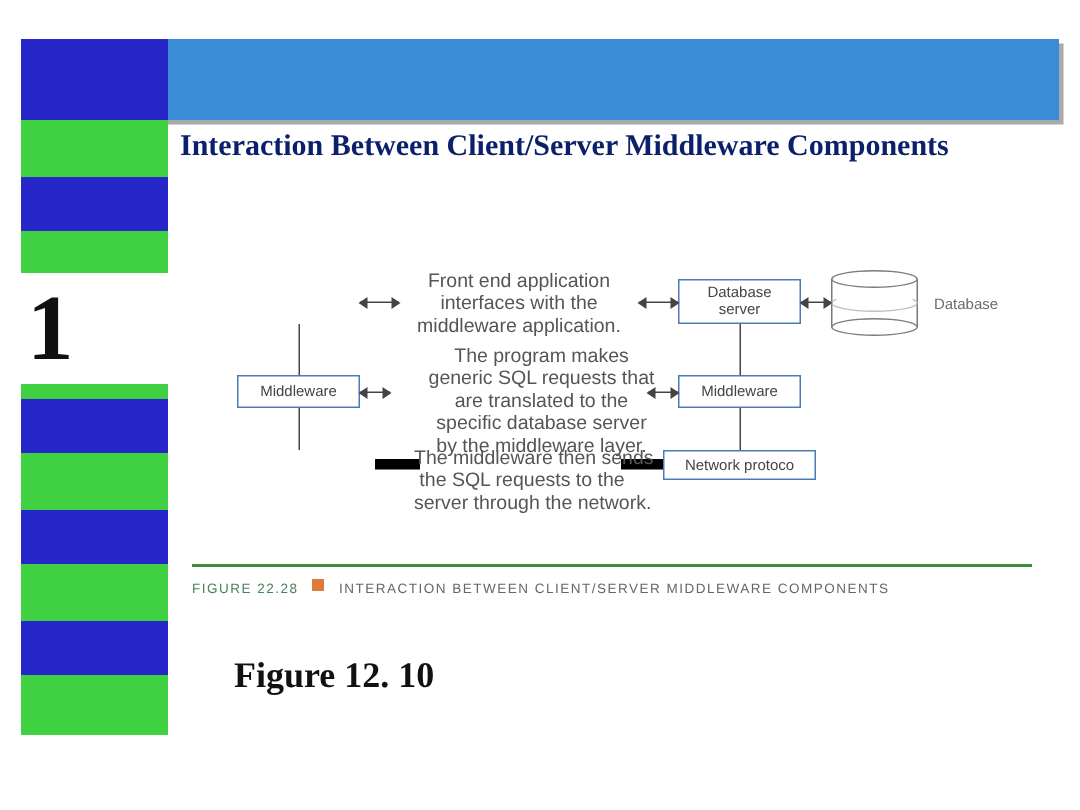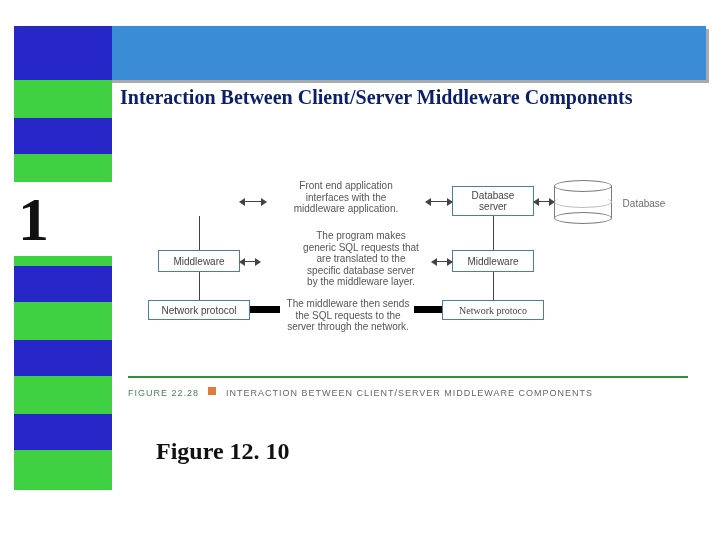--- a/index.html
+++ b/index.html
@@ -71,21 +71,21 @@
     color: #444;
     display: flex;
     align-items: center;
     justify-content: center;
     text-align: center;
     padding: 2px 4px;
     line-height: 1.1;
   }
   .txt {
     position: absolute;
-    font-size: 10px;
+    font-size: 13px;
     color: #555;
     text-align: center;
     line-height: 1.15;
   }
   .arrow-h {
     position: absolute;
     height: 0;
     border-top: 1px solid #444;
   }
   .arrow-h::before, .arrow-h::after {
@@ -241,22 +241,21 @@
 are translated to the
 specific database server
 by the middleware layer.</div>
 
   <div class="arrow-h" style="left:112px; top:81px; width:20px;"></div>
   <div class="arrow-h" style="left:304px; top:81px; width:20px;"></div>
 
   <div class="arrow-v" style="left:71px;  top:92px; height:28px;"></div>
   <div class="arrow-v" style="left:365px; top:92px; height:28px;"></div>
 
-  <div class="box" style="left:20px;  top:120px; width:102px; height:20px;">Network protocol</div>
-  <div class="box" style="left:314px; top:120px; width:102px; height:20px;font-family:Liberation Serif, serif;">Network protoco</div>
+  <div class="box" style="left:314px; top:120px; width:102px; height:20px;">Network protoco</div>
 
   <div class="thick-bar" style="left:122px; top:126px; width:30px;"></div>
   <div class="thick-bar" style="left:286px; top:126px; width:28px;"></div>
 
   <div class="txt" style="left:148px; top:118px; width:144px; white-space:pre;">The middleware then sends
 the SQL requests to the
 server through the network.</div>
 </div>
 
 <div class="fig-caption-bar">

